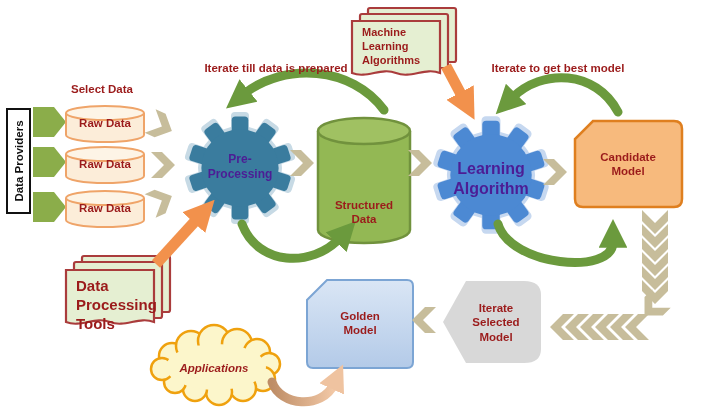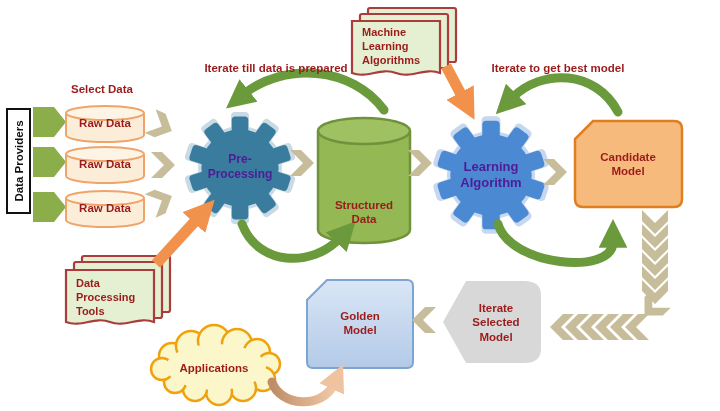--- a/index.html
+++ b/index.html
@@ -151,23 +151,23 @@
   </g>
 </svg>
 
 <div class="lbl vertical black" style="left:19px;top:161px;">Data Providers</div>
 <div class="lbl center" style="left:52px;top:82px;width:100px;">Select Data</div>
 <div class="lbl center" style="left:66px;top:116px;width:78px;">Raw Data</div>
 <div class="lbl center" style="left:66px;top:157px;width:78px;">Raw Data</div>
 <div class="lbl center" style="left:66px;top:201px;width:78px;">Raw Data</div>
 <div class="lbl center white" style="left:198px;top:152px;width:84px;font-size:12px;">Pre-Processing</div>
 <div class="lbl center" style="left:324px;top:170px;width:80px;margin-top:28px;">Structured Data</div>
-<div class="lbl center white" style="left:446px;top:159px;width:90px;font-size:13px;">Learning Algorithm</div>
+<div class="lbl center white" style="left:446px;top:159px;width:90px;font-size:16px;">Learning Algorithm</div>
 <div class="lbl center" style="left:593px;top:150px;width:70px;">Candidate Model</div>
 <div class="lbl center" style="left:196px;top:61px;width:160px;">Iterate till data is prepared</div>
 <div class="lbl center" style="left:478px;top:61px;width:160px;">Iterate to get best model</div>
 <div class="lbl" style="left:362px;top:26px;width:84px;font-size:11px;">Machine Learning Algorithms</div>
-<div class="lbl" style="left:76px;top:277px;width:84px;font-size:11px;">Data Processing Tools</div>
+<div class="lbl" style="left:76px;top:277px;width:84px;font-size:15px;">Data Processing Tools</div>
 <div class="lbl center" style="left:458px;top:301px;width:76px;">Iterate Selected Model</div>
 <div class="lbl center" style="left:328px;top:309px;width:64px;">Golden Model</div>
-<div class="lbl center" style="left:162px;top:361px;width:104px;">Applications</div>
+<div class="lbl center" style="left:162px;top:361px;width:104px;font-style:italic;">Applications</div>
 
 </div>
 
 </body></html>

